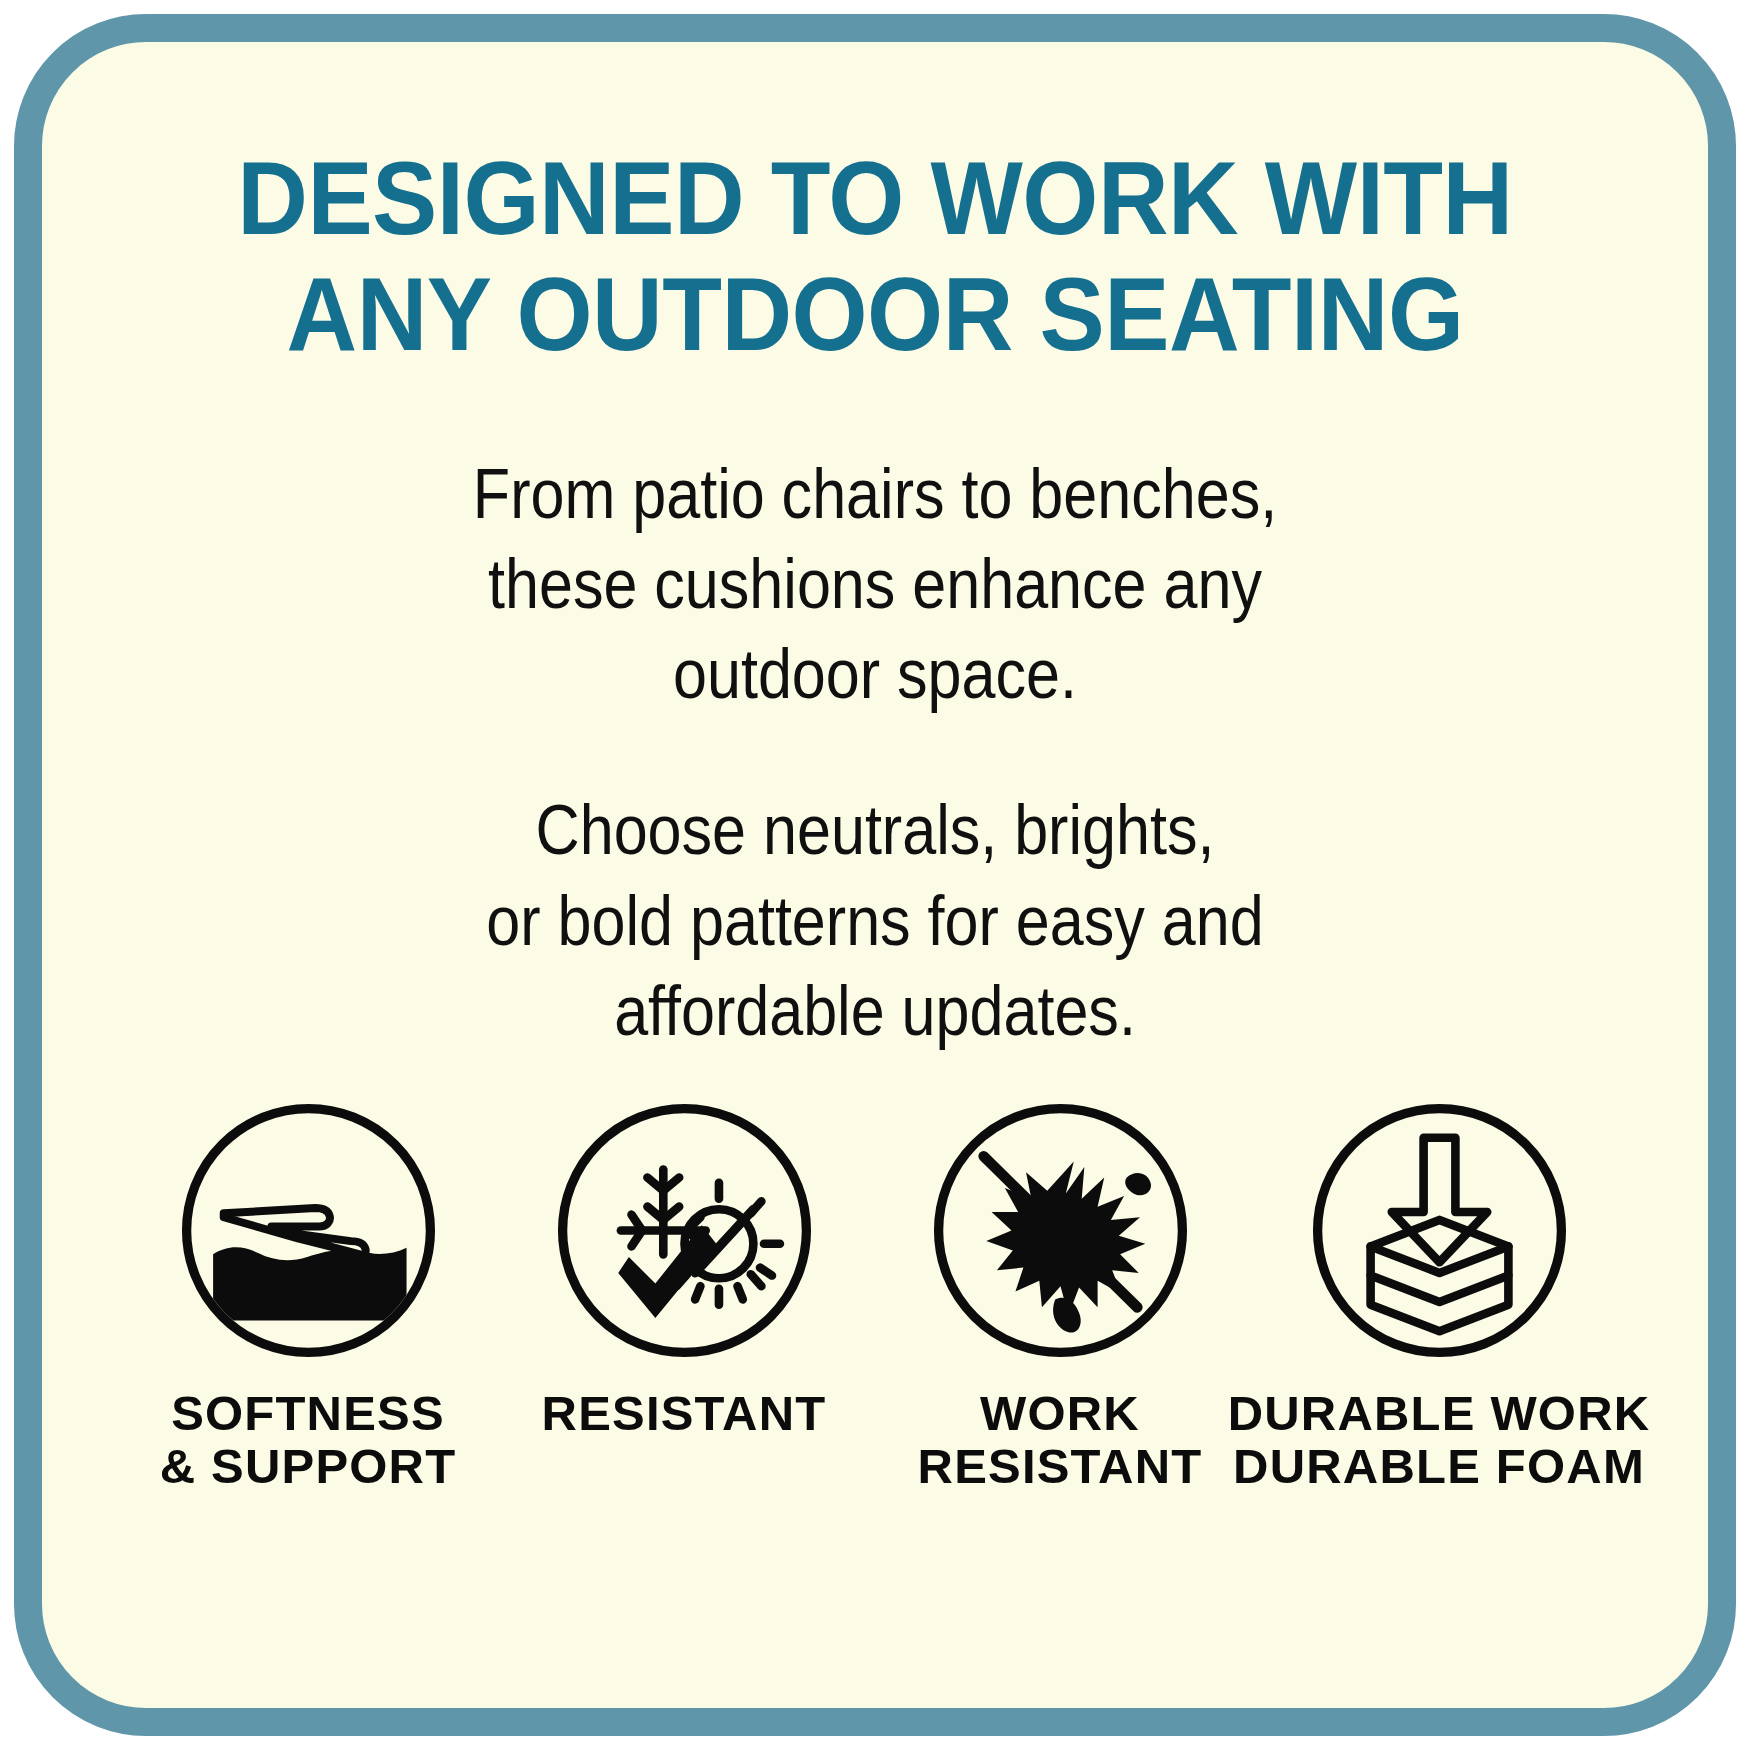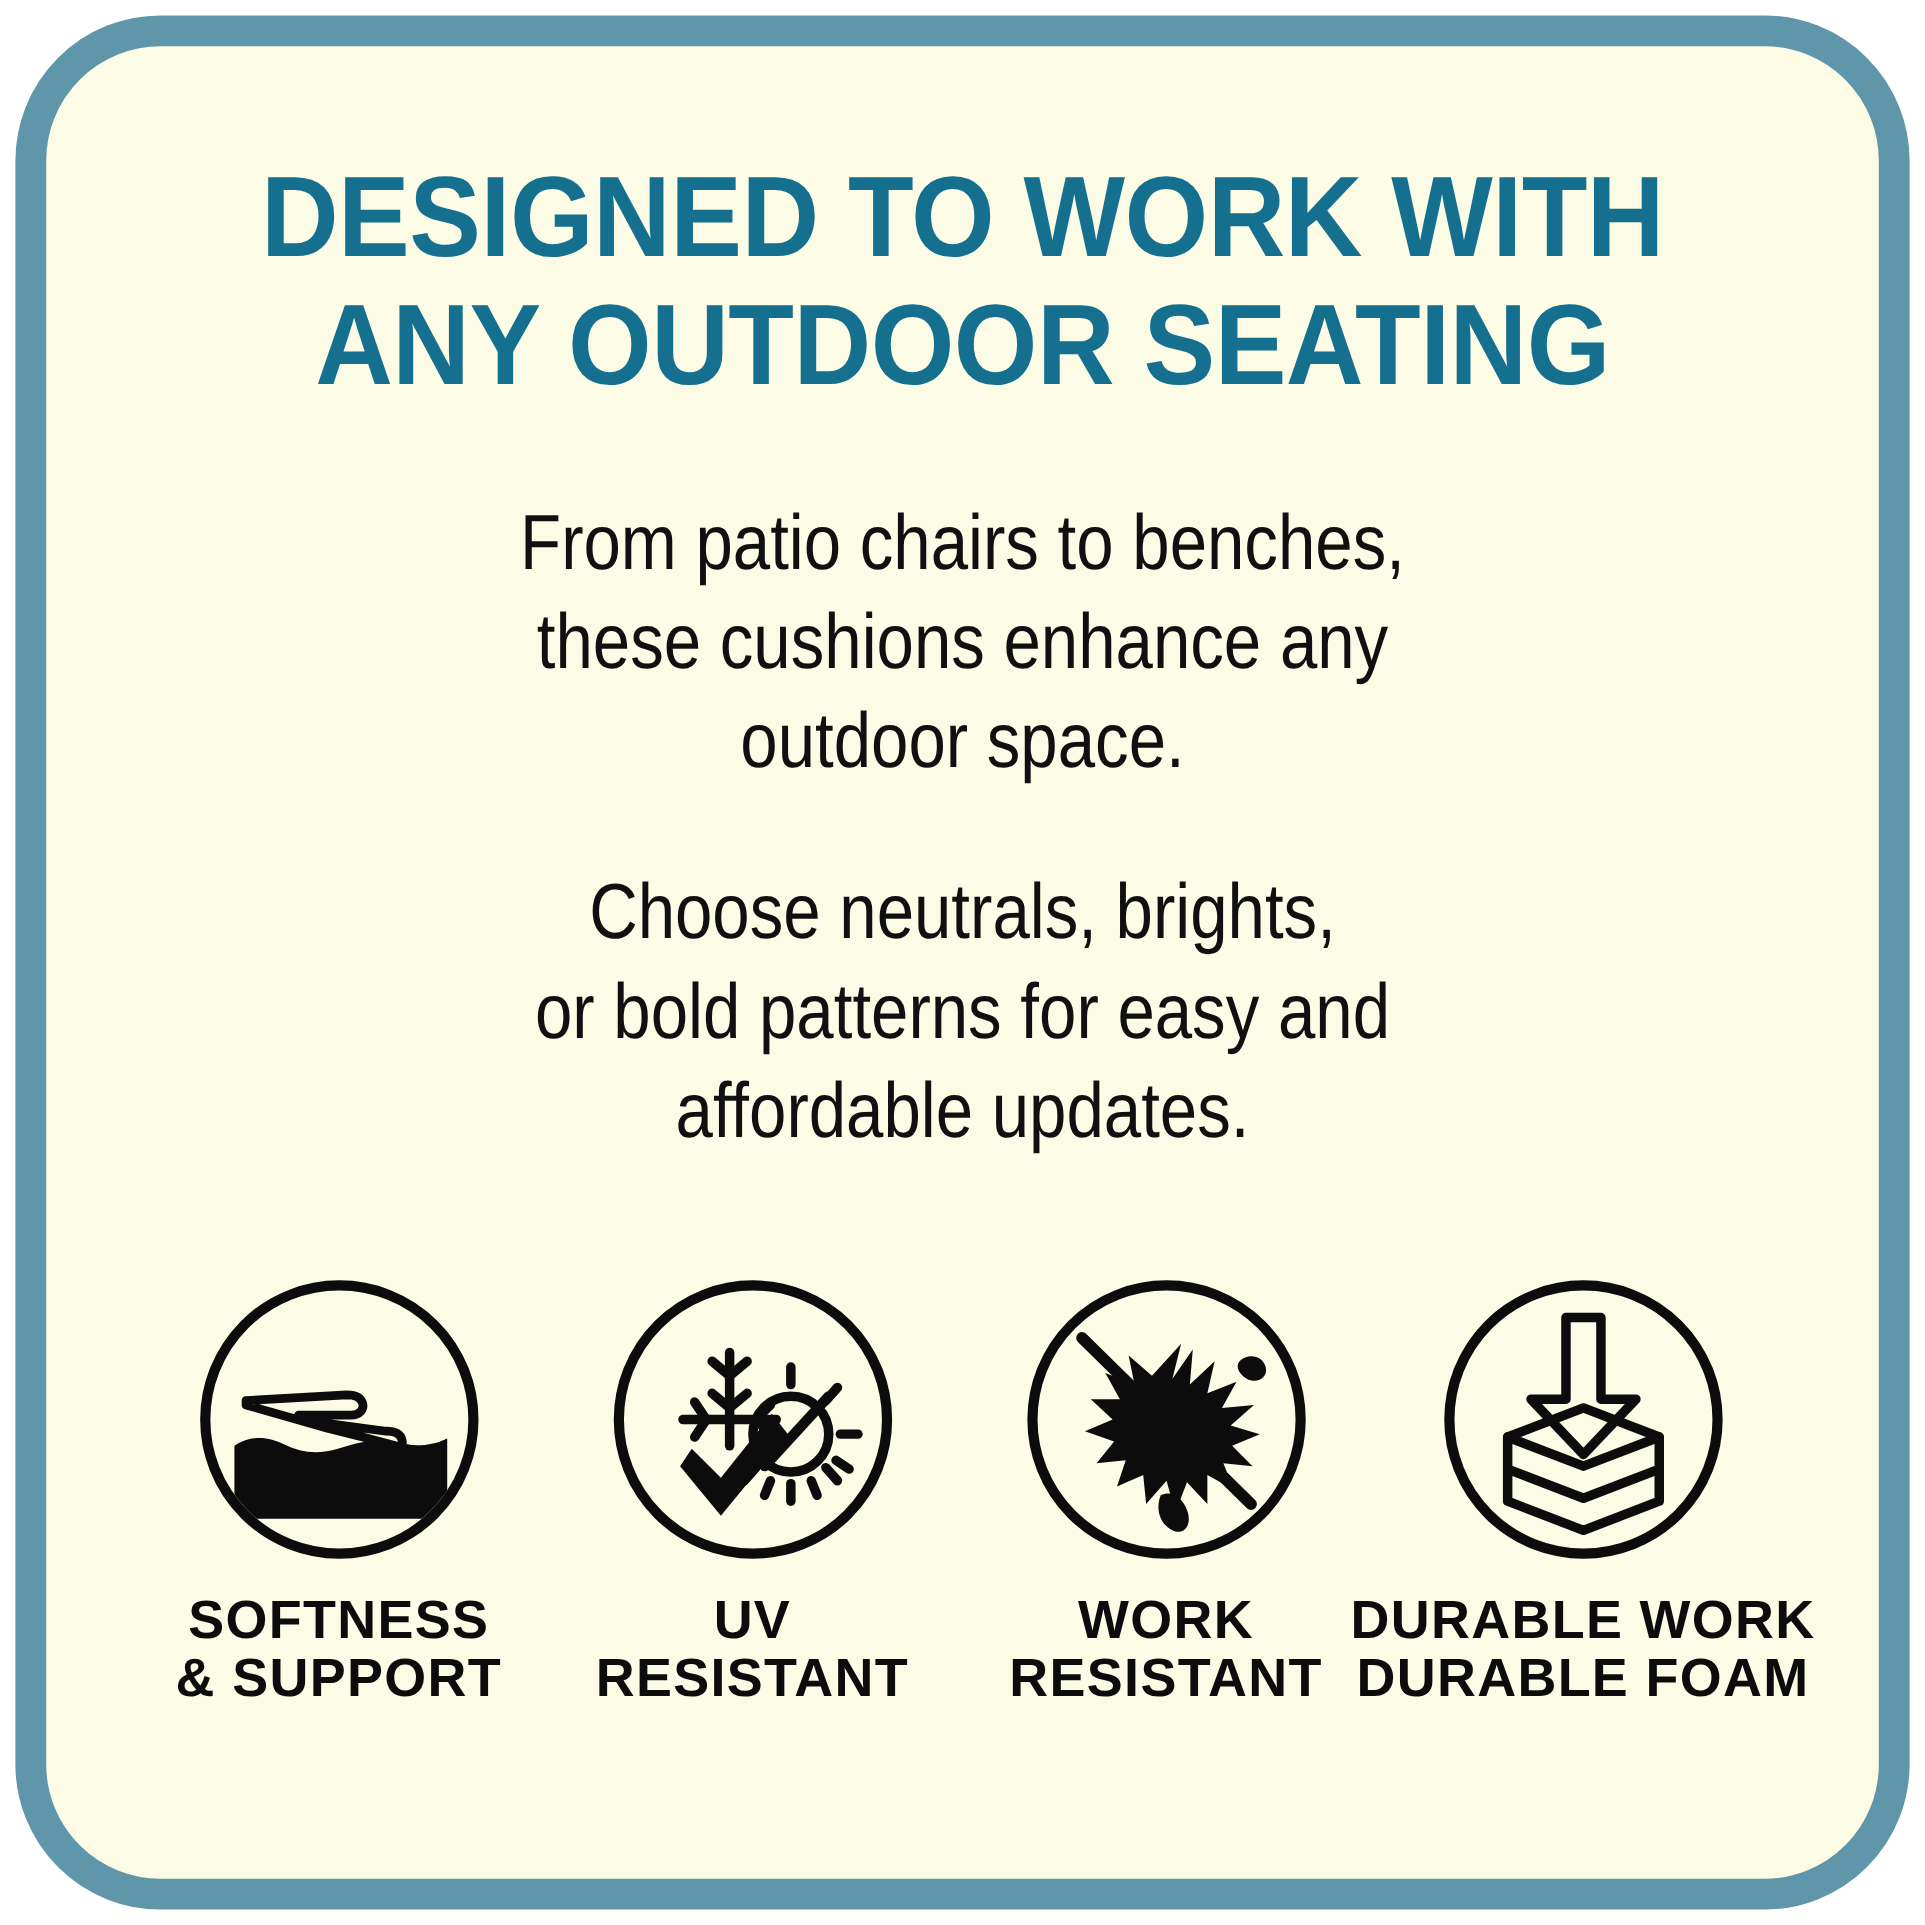--- a/index.html
+++ b/index.html
@@ -70,21 +70,21 @@
   }
   .para-1 { margin-top: 76px; }
   .para-2 { margin-top: 66px; }
   .body-copy .ln { display: block; white-space: nowrap; }
 
   
   .features {
     position: absolute;
     left: 78px;
     right: 78px;
-    top: 1116px;
+    top: 1056px;
     display: flex;
     justify-content: space-between;
     align-items: flex-start;
   }
   .feature {
     width: 382px;
     display: flex;
     flex-direction: column;
     align-items: center;
   }
@@ -189,21 +189,20 @@
             <line x1="102" y1="100" x2="112" y2="90"></line>
             <line x1="102" y1="100" x2="112" y2="110"></line>
           </g>
 
           <line x1="152" y1="84" x2="108" y2="132" stroke="#0c0c0c" stroke-width="7" stroke-linecap="round"></line>
 
           <path d="M58 120 L50 132 L78 166 L124 110 L113 96 L78 140 Z" fill="#0c0c0c"></path>
         </svg>
       </div>
       <div class="feature-label">
-        <span class="ln">UV</span>
         <span class="ln">RESISTANT</span>
       </div>
     </div>
 
     <div class="feature">
       <div class="feature-badge">
         <svg viewBox="0 0 200 200" xmlns="http://www.w3.org/2000/svg">
           <circle cx="100" cy="100" r="92" fill="none" stroke="#0c0c0c" stroke-width="7"></circle>
           <path d="M110 48 L104 72 L118 52 L116 76 L133 60 L128 82
                    L148 74 L138 92 L160 90 L144 104 L164 110 L145 118

